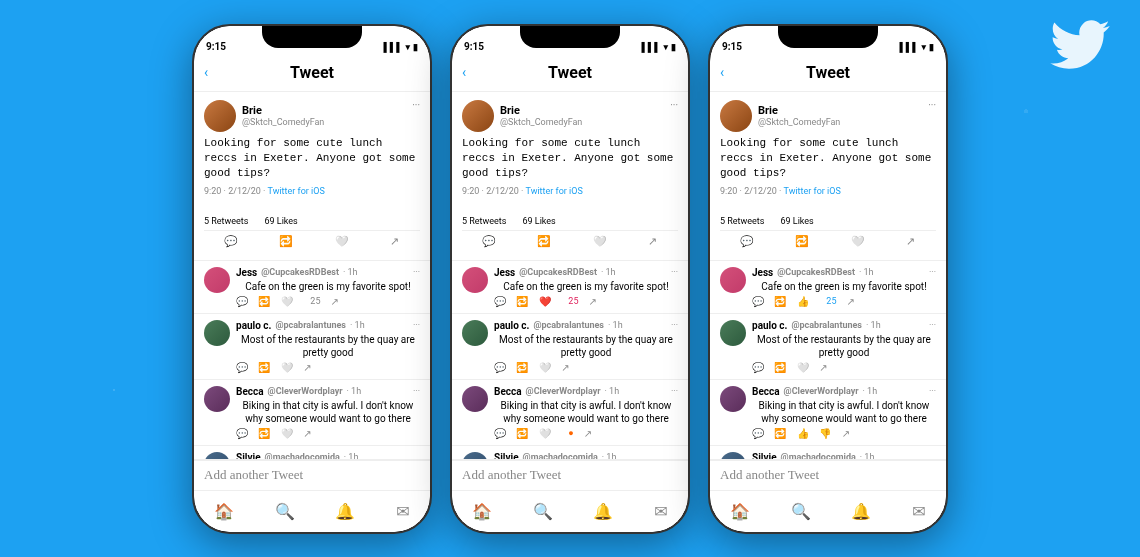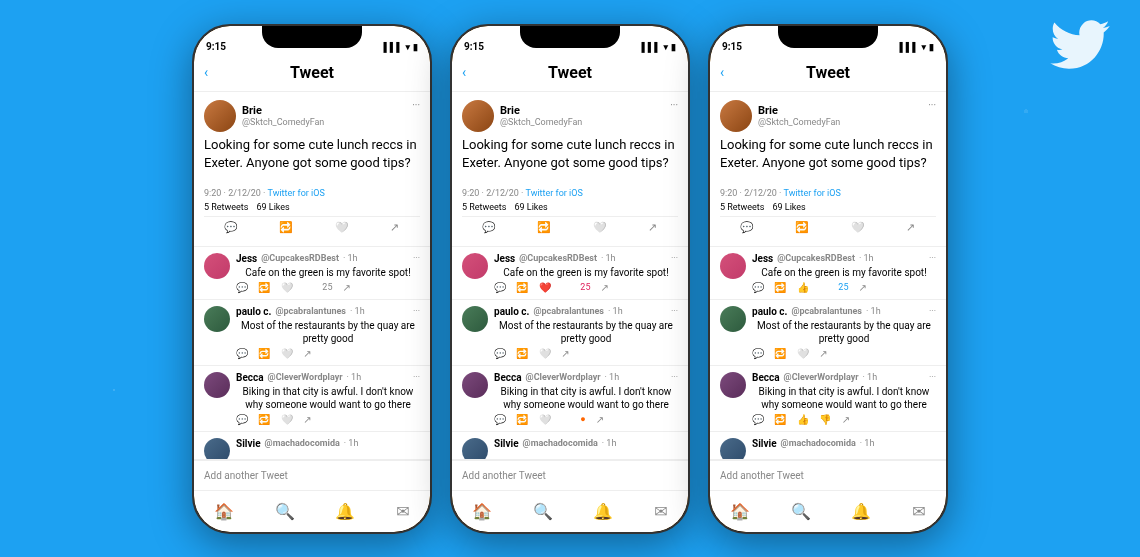--- a/index.html
+++ b/index.html
@@ -43,21 +43,21 @@
       border-radius: 38px;
       border: 2px solid #333;
       overflow: hidden;
       position: relative;
       box-shadow: 0 10px 40px rgba(0,0,0,0.4), inset 0 0 0 2px #444;
     }
 
     .phone-inner {
       width: 100%;
       height: 100%;
-      background: #a16207;
+      background: #e5e5e5;
       border-radius: 36px;
       overflow: hidden;
       display: flex;
       flex-direction: column;
     }
 
     
     .phone-notch {
       position: absolute;
       top: 0;
@@ -145,40 +145,41 @@
       flex-shrink: 0;
     }
 
     .user-info { flex: 1; }
     .user-name { font-size: 11px; font-weight: 700; color: #000; }
     .user-handle { font-size: 9px; color: #888; }
 
     .more-dots { font-size: 10px; color: #888; align-self: flex-start; }
 
     .tweet-text {
-      font-size: 13px;
+      font-size: 11px;
       color: #000;
       line-height: 1.4;
-      margin-bottom: 16px;
+      margin-bottom: 4px;
+      font-family: Liberation Mono, monospace;
     }
 
     .tweet-meta {
       font-size: 9px;
       color: #888;
-      margin-bottom: 4px;
+      margin-bottom: 20px;
     }
 
     .tweet-meta a { color: #1da1f2; text-decoration: none; }
 
     .tweet-stats {
       font-size: 9px;
       color: #000;
       margin-bottom: 4px;
       display: flex;
-      gap: 8px;
+      gap: 16px;
     }
 
     .tweet-actions {
       display: flex;
       justify-content: space-around;
       padding: 4px 0;
       border-top: 1px solid #eee;
     }
 
     .action-icon {
@@ -212,40 +213,41 @@
     .reply-text { font-size: 10px; color: #000; line-height: 1.3; margin-bottom: 3px; }
 
     .reply-actions {
       display: flex;
       gap: 10px;
     }
 
     .reply-action { font-size: 10px; color: #888; }
     .reply-action.liked { color: #e0245e; }
 
-    .reply-count { font-size: 9px; color: #888; margin-left: 19px; }
+    .reply-count { font-size: 9px; color: #888; margin-left: 7px; }
     .reply-count.liked { color: #e0245e; }
     .reply-count.blue { color: #1da1f2; }
     .reply-count.orange { color: #ff6600; }
 
     
     .add-tweet-bar {
       height: 30px;
       border-top: 1px solid #eee;
       display: flex;
       align-items: center;
       padding: 0 10px;
       flex-shrink: 0;
       background: #fff;
     }
 
     .add-tweet-text {
-      font-size: 10px;
+      font-size: 13px;
       color: #888;
       flex: 1;
+      font-family: Liberation Serif, serif;
     }
 
     
     .bottom-nav {
       height: 42px;
       border-top: 1px solid #eee;
       display: flex;
       align-items: center;
       justify-content: space-around;
       background: #fff;

